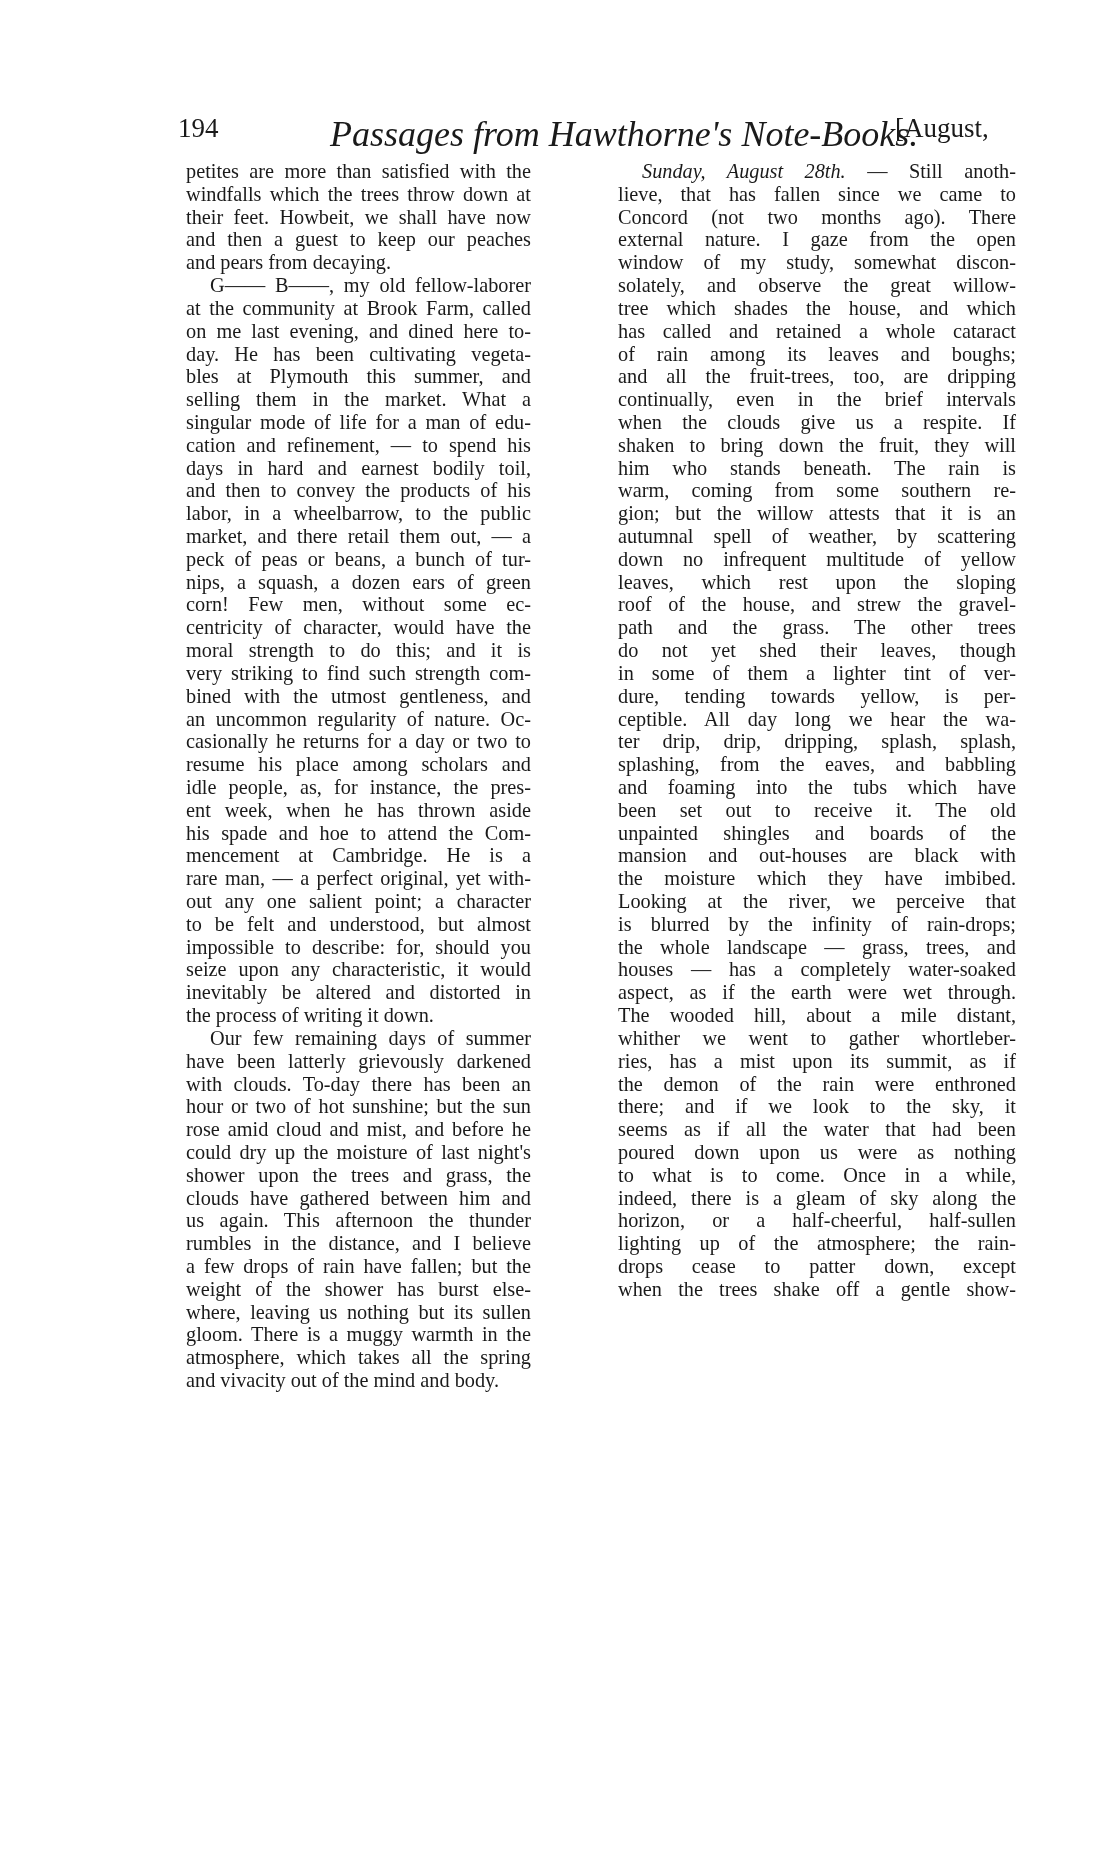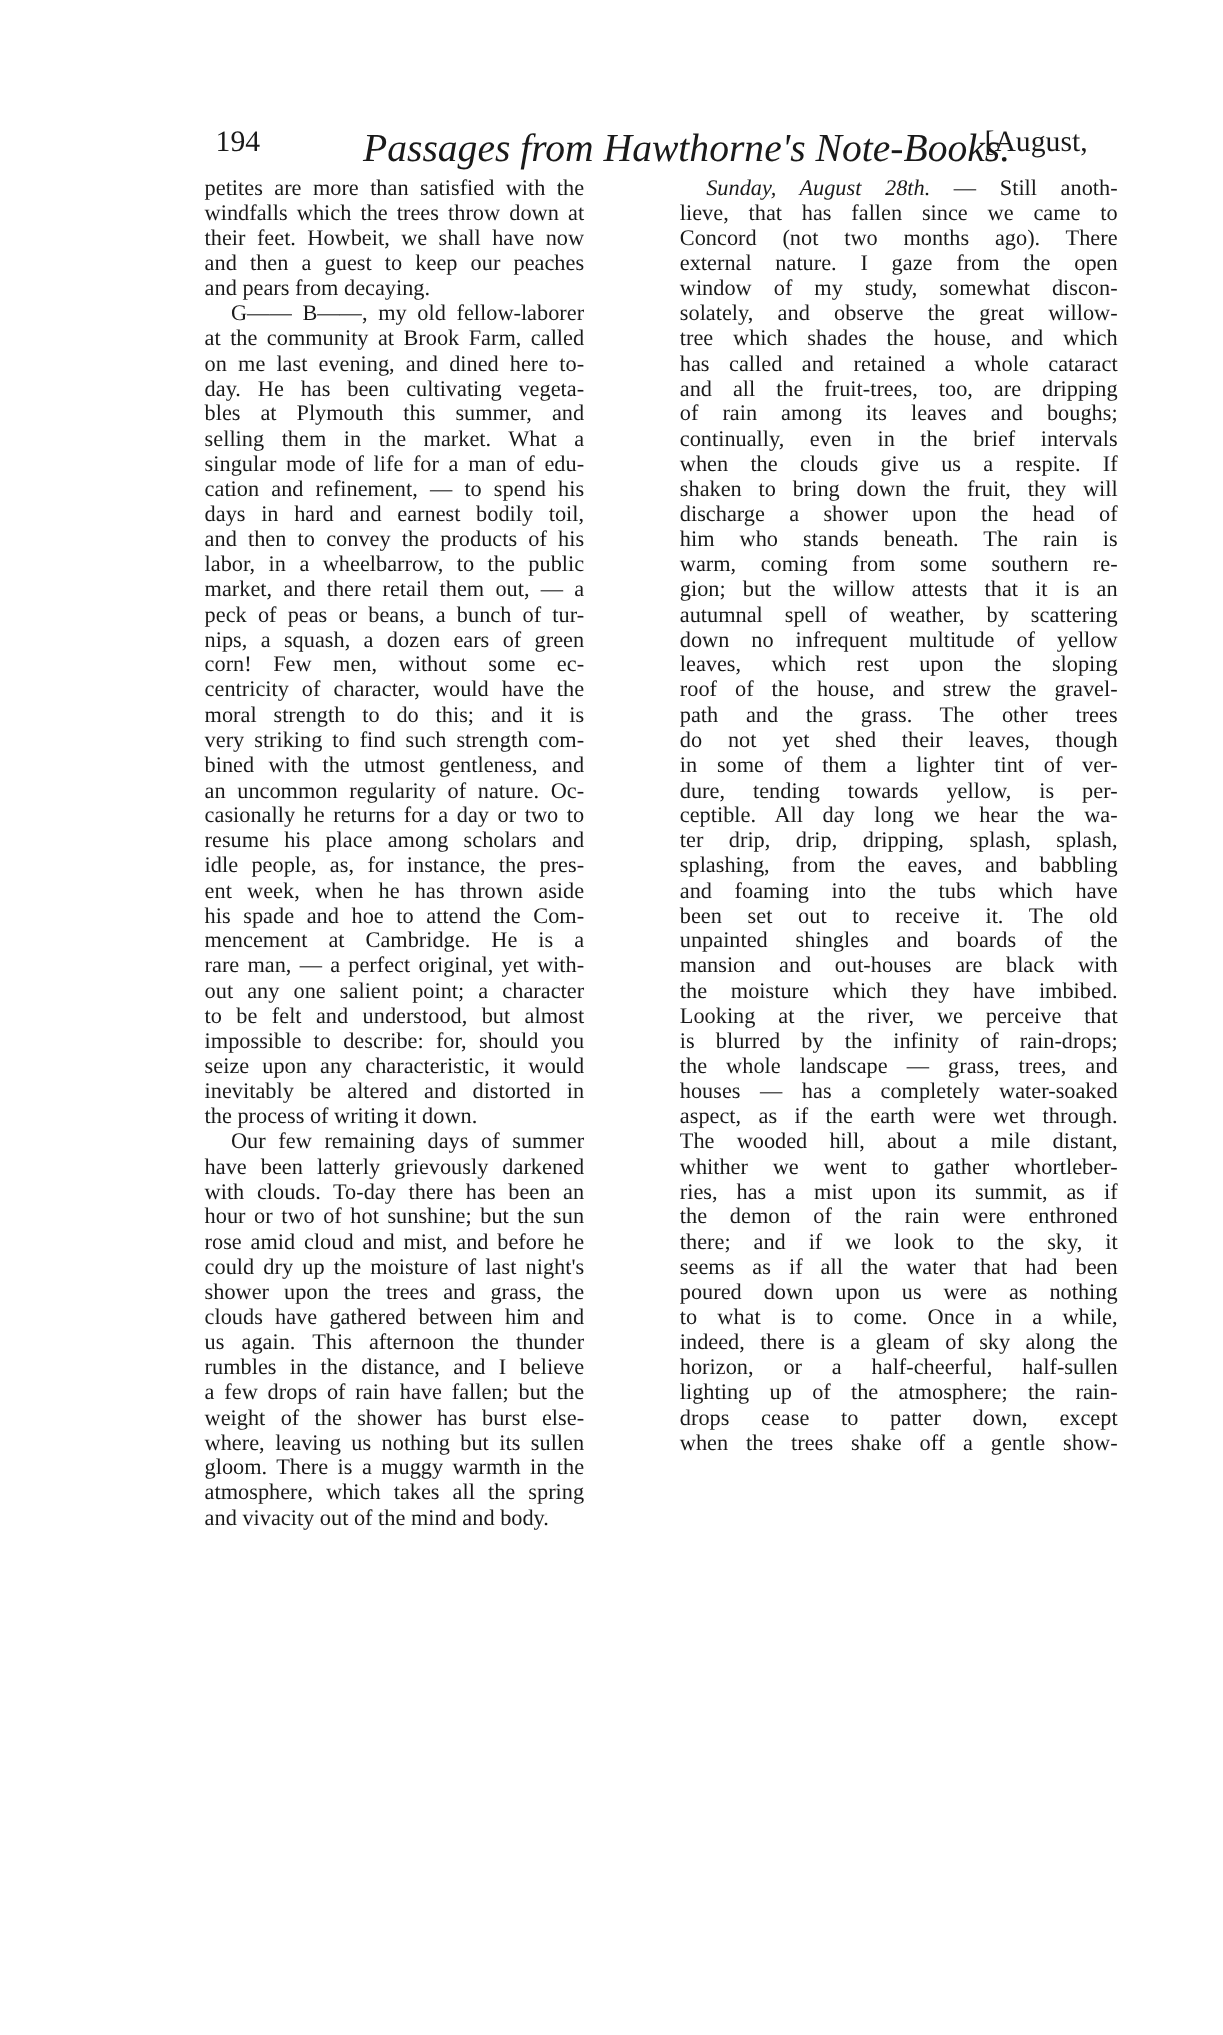--- a/index.html
+++ b/index.html
@@ -1,19 +1,19 @@
 <!DOCTYPE html>
 <html><head>
 <meta charset="utf-8">
 <style>
   html, body { margin: 0; padding: 0; background: #ffffff; }
   body { width: 1112px; height: 1850px; position: relative; overflow: hidden;
          font-family: "Liberation Serif", "DejaVu Serif", serif; color: #1a1a1a; }
   .header { position: absolute; top: 113px; left: 0; width: 1112px; height: 40px; }
-  .page-num { position: absolute; left: 178px; top: 0; font-size: 27px; margin-left: 18px; }
+  .page-num { position: absolute; left: 178px; top: 0; font-size: 27px; }
   .running-title { position: absolute; left: 330px; top: 0; font-size: 36px; font-style: italic; }
   .running-month { position: absolute; left: 895px; top: 0; font-size: 27px; }
   .col { position: absolute; top: 160px; width: 345px; font-size: 20.3px; line-height: 22.82px; }
   .col.left { left: 186px; }
   .col.right { left: 618px; width: 398px; }
   .line { display: block; white-space: nowrap; text-align: justify; text-align-last: justify; height: 22.82px; }
   .line.last { text-align-last: left; }
   .line.indent { padding-left: 24px; }
   .it { font-style: italic; }
 </style>
@@ -85,26 +85,25 @@
 
 <div class="col right" id="rightcol">
   <span class="line indent"><span class="it">Sunday, August 28th.</span><span> — Still anoth-</span></span>
     <span class="line">lieve, that has fallen since we came to</span>
     <span class="line">Concord (not two months ago).  There</span>
     <span class="line">external nature.   I gaze from the open</span>
     <span class="line">window of my study, somewhat discon-</span>
     <span class="line">solately, and observe the great willow-</span>
     <span class="line">tree which shades the house, and which</span>
     <span class="line">has called and retained a whole cataract</span>
+    <span class="line">of rain among its leaves and boughs;</span>
     <span class="line">and all the fruit-trees, too, are dripping</span>
-    <span class="line">of rain among its leaves and boughs;</span>
     <span class="line">continually, even in the brief intervals</span>
     <span class="line">when the clouds give us a respite.  If</span>
     <span class="line">shaken to bring down the fruit, they will</span>
-    <span class="line">discharge a shower upon the head of</span>
     <span class="line">him who stands beneath.  The rain is</span>
     <span class="line">warm, coming from some southern re-</span>
     <span class="line">gion; but the willow attests that it is an</span>
     <span class="line">autumnal spell of weather, by scattering</span>
     <span class="line">down no infrequent multitude of yellow</span>
     <span class="line">leaves, which rest upon the sloping</span>
     <span class="line">roof of the house, and strew the gravel-</span>
     <span class="line">path and the grass.  The other trees</span>
     <span class="line">do not yet shed their leaves, though</span>
     <span class="line">in some of them a lighter tint of ver-</span>

